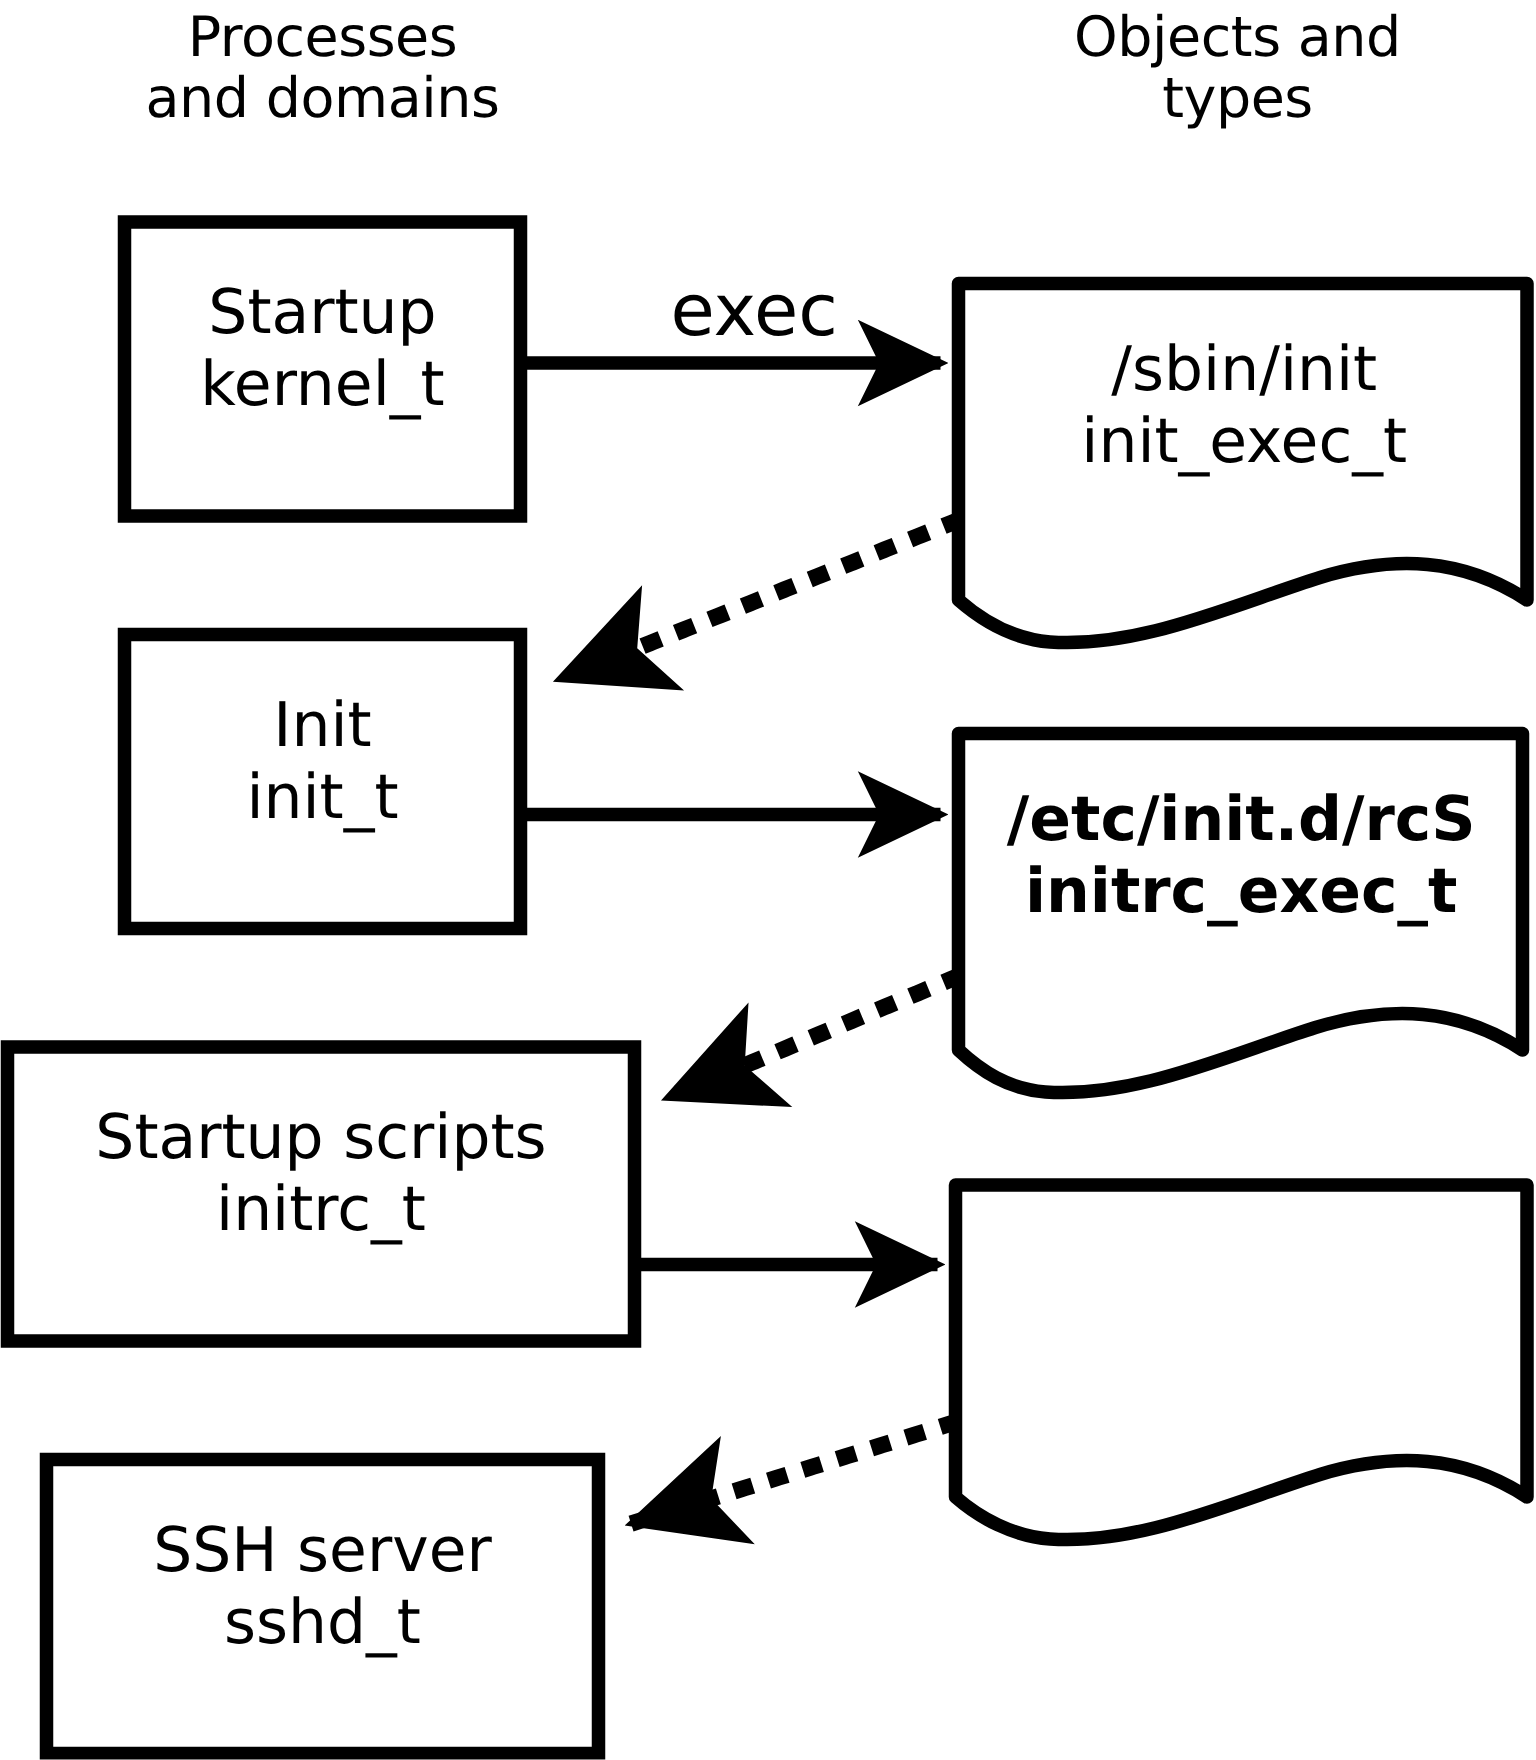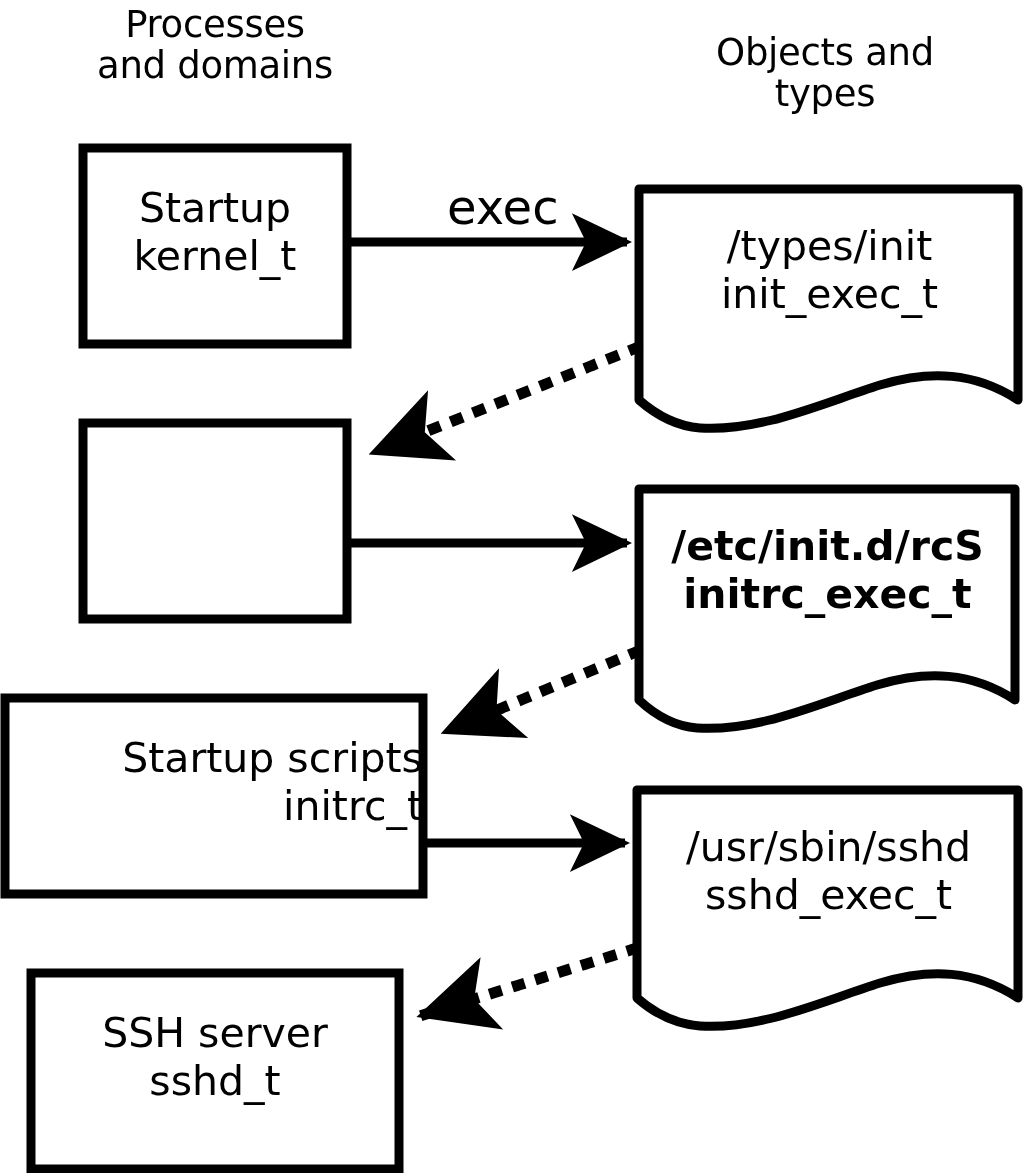--- a/index.html
+++ b/index.html
@@ -16,21 +16,21 @@
     position:absolute;
     font-family:"DejaVu Sans","Liberation Sans",sans-serif;
     font-weight:normal;
     font-size:37px;
     line-height:1.12;
     text-align:center;
     letter-spacing:-0.3px;
     white-space:pre-line;
   }
   #head-left{left:20px;top:4px;width:390px;}
-  #head-right{left:630px;top:4px;width:390px;margin-top:28px;}
+  #head-right{left:630px;top:4px;width:390px;}
 
   .node-label{
     position:absolute;
     text-align:center;
     font-size:41px;
     line-height:1.18;
     white-space:pre-line;
     pointer-events:none;
   }
   .edge-label{
@@ -85,31 +85,31 @@
     <line x1="423" y1="843" x2="625" y2="843" stroke="#000" stroke-width="9" marker-end="url(#arrowSolid)"></line>
 
     <line x1="636" y1="348" x2="375" y2="452" stroke="#000" stroke-width="11" stroke-dasharray="2 22" stroke-linecap="square" marker-end="url(#arrowDot)"></line>
     <line x1="636" y1="652" x2="447" y2="731" stroke="#000" stroke-width="11" stroke-dasharray="2 22" stroke-linecap="square" marker-end="url(#arrowDot)"></line>
     <line x1="634" y1="949" x2="423" y2="1015" stroke="#000" stroke-width="11" stroke-dasharray="2 22" stroke-linecap="square" marker-end="url(#arrowDot)"></line>
   </svg>
 
   <div class="node-label" style="left:83px;top:184px;width:264px;">Startup
 kernel_t</div>
 
+  <div class="node-label" style="left:83px;top:459px;width:264px;">Init
+init_t</div>
 
-  <div class="node-label" style="left:5px;top:734px;width:418px;text-align:right;">Startup scripts
+  <div class="node-label" style="left:5px;top:734px;width:418px;">Startup scripts
 initrc_t</div>
 
   <div class="node-label" style="left:31px;top:1009px;width:368px;text-align:center;">SSH server
 sshd_t</div>
 
-  <div class="node-label" style="left:641px;top:222px;width:377px;">/types/init
+  <div class="node-label" style="left:641px;top:222px;width:377px;">/sbin/init
 init_exec_t</div>
 
   <div class="node-label" style="left:639px;top:522px;width:377px;font-weight:bold;">/etc/init.d/rcS
 initrc_exec_t</div>
 
-  <div class="node-label" style="left:639px;top:823px;width:379px;">/usr/sbin/sshd
-sshd_exec_t</div>
 
   <div class="edge-label" style="left:447px;top:183px;">exec</div>
 
 </div>
 
 </body></html>

